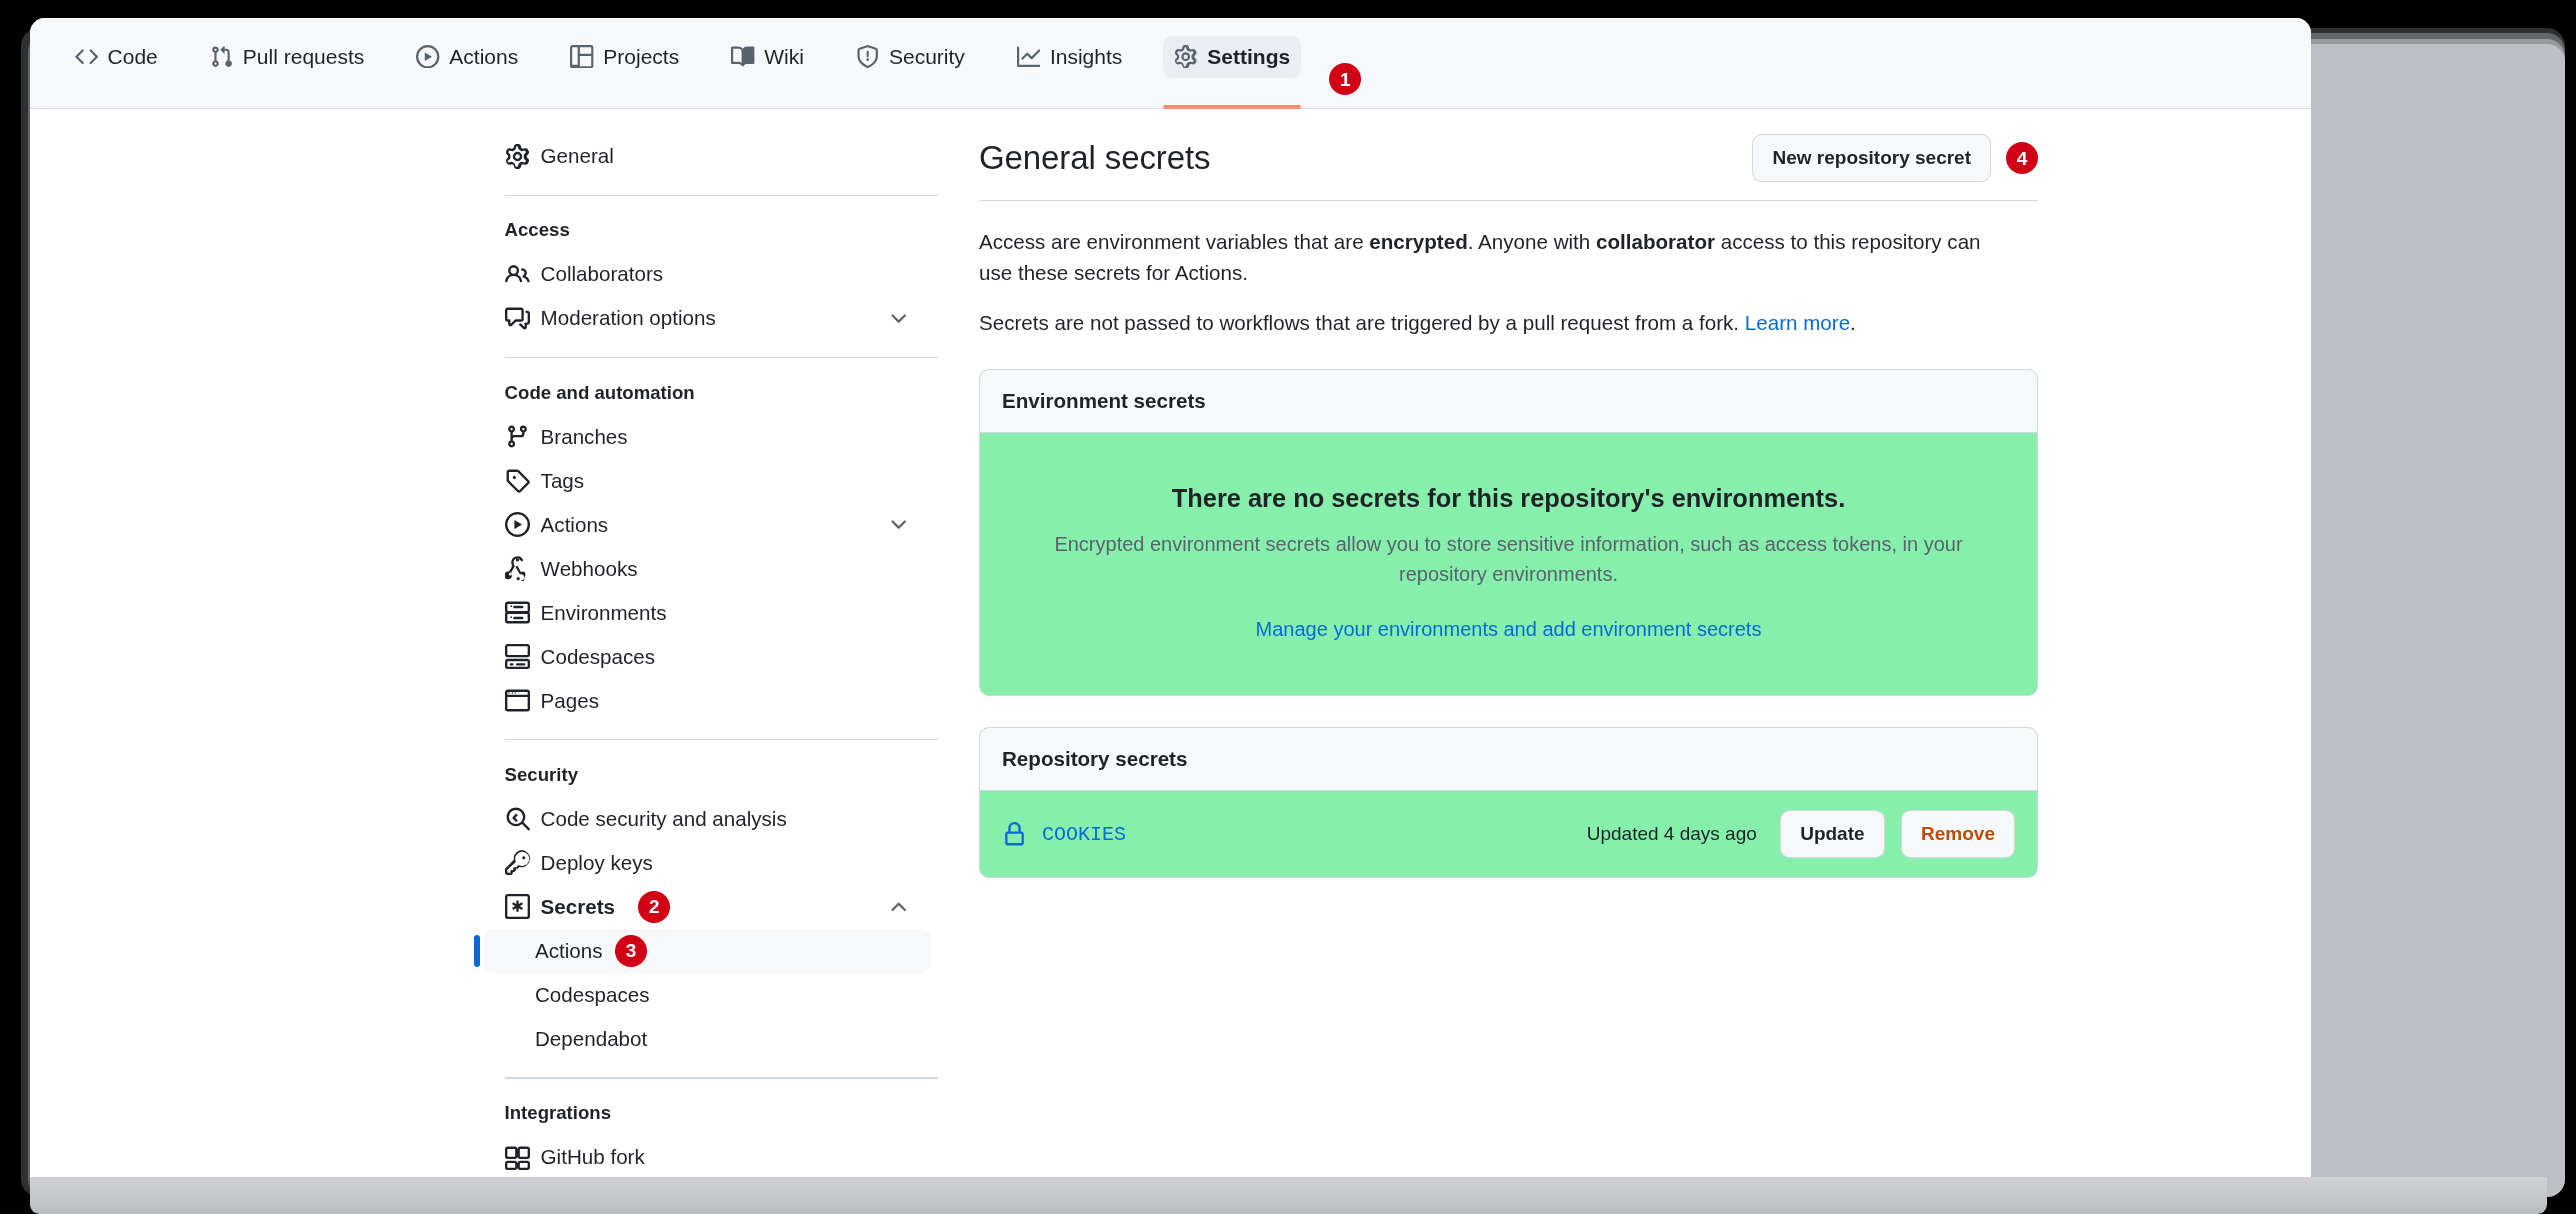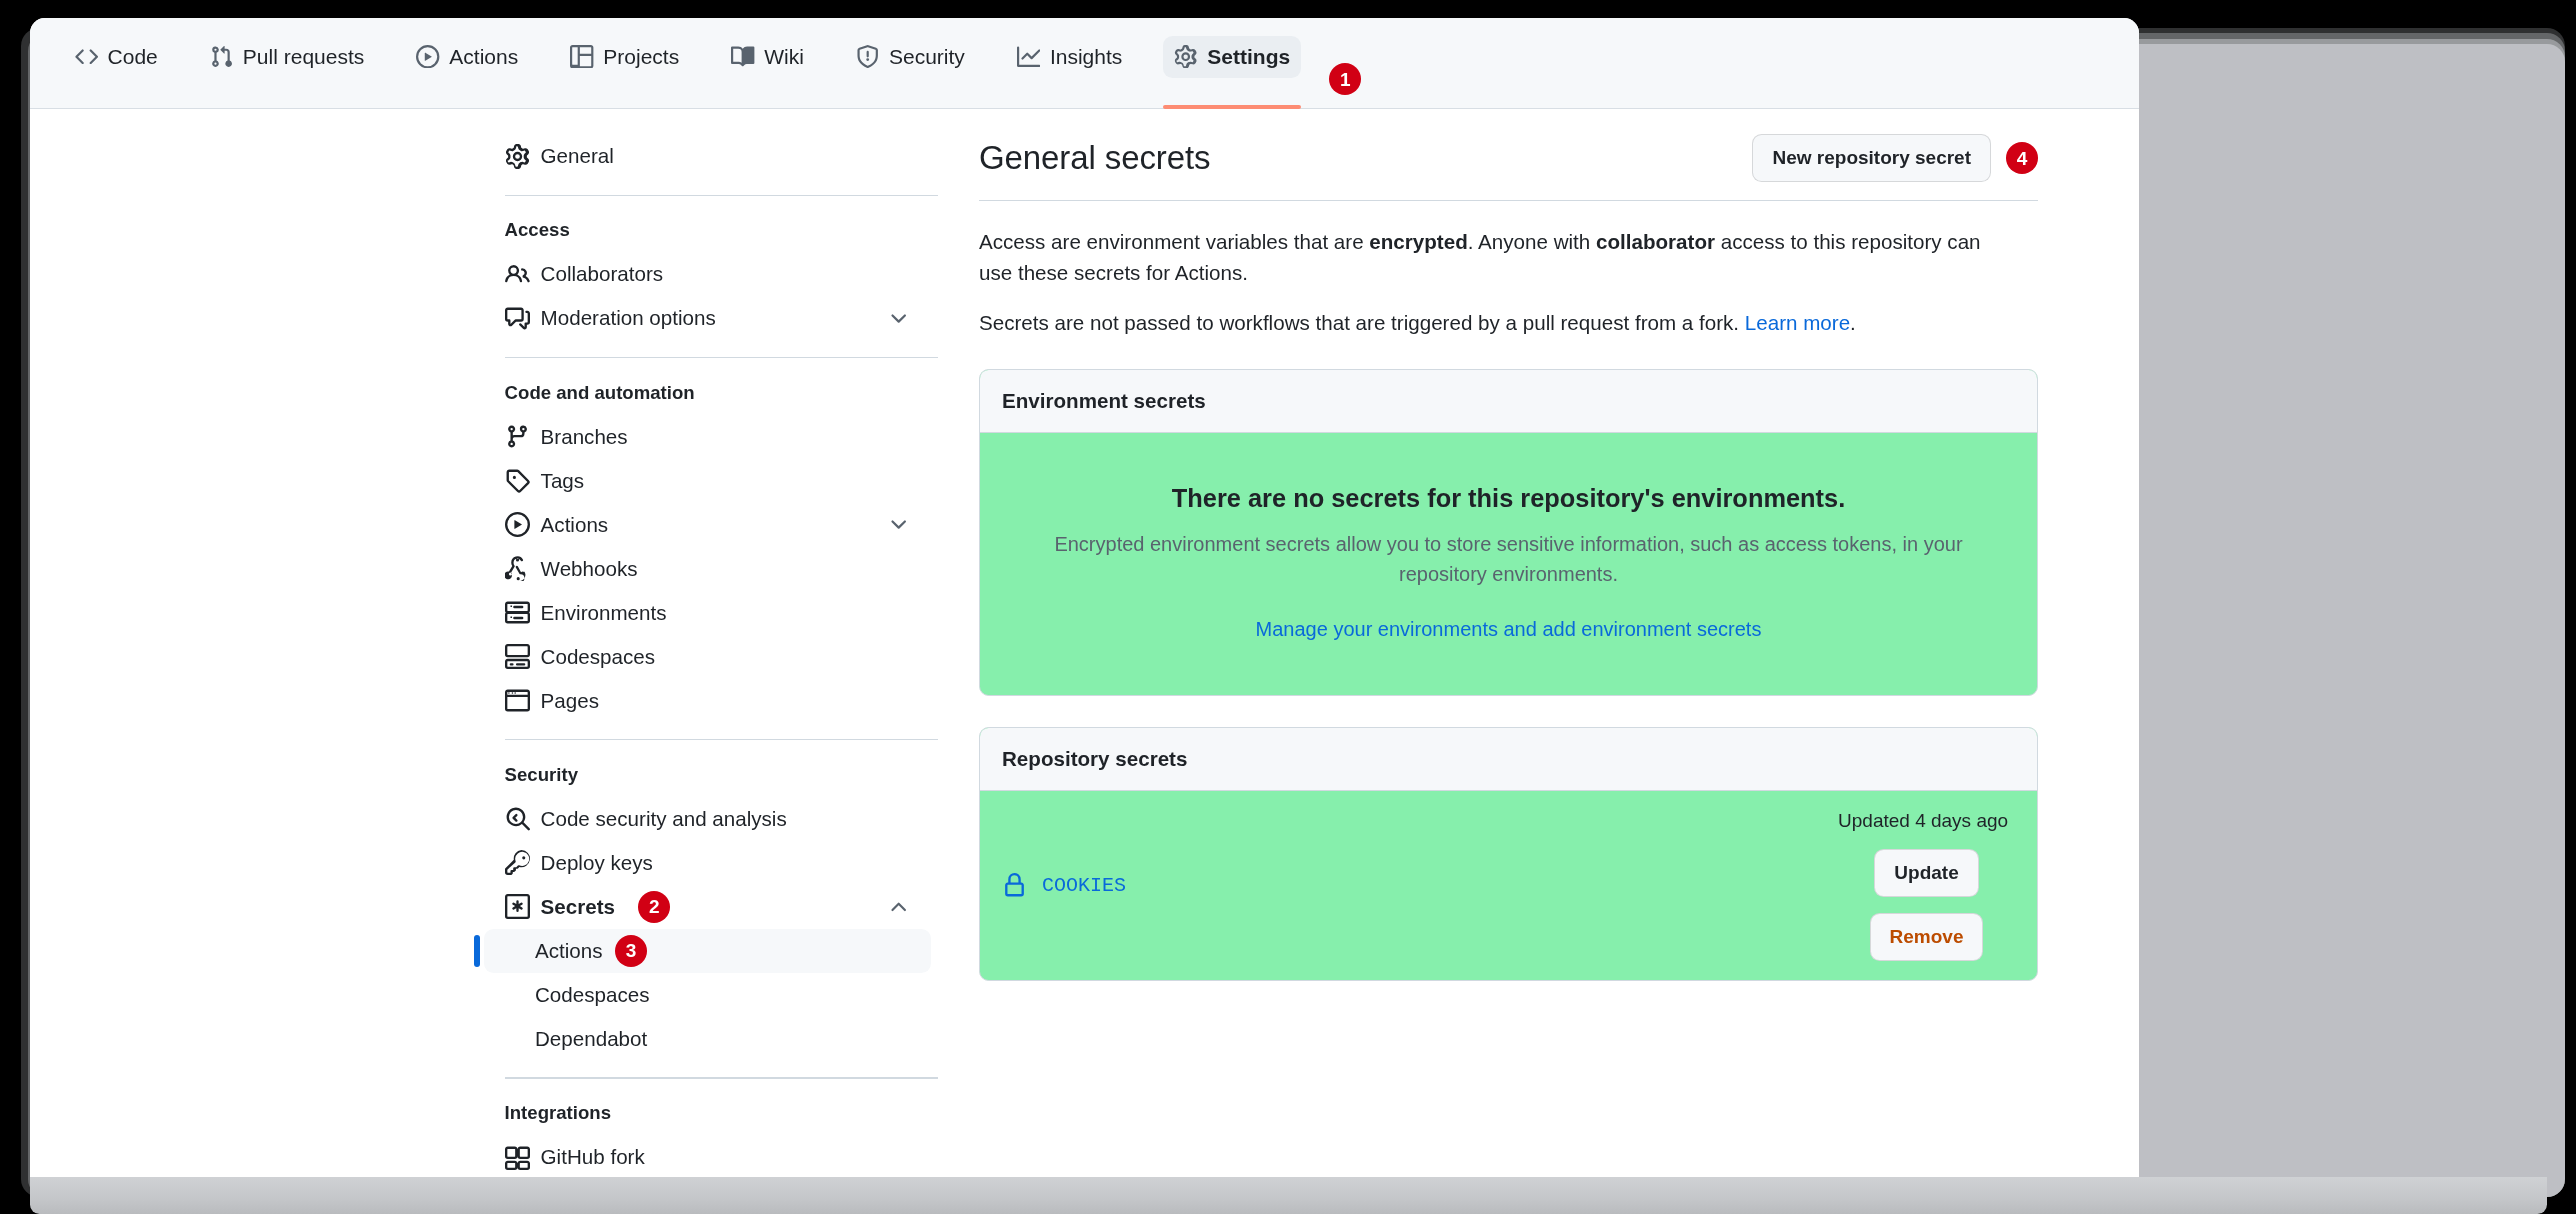--- a/index.html
+++ b/index.html
@@ -21,21 +21,21 @@
     border-radius: 18px;
   }
   .sl1 { left: 20.6px; top: 27.5px; width: 2544px; height: 1169px; opacity: .22; }
   .sl2 { left: 27.5px; top: 33px; width: 2537px; height: 1164px; opacity: .32; }
   .sl3 { left: 36px; top: 39px; width: 2529px; height: 1158px; opacity: .45; }
   .sl4 { left: 44px; top: 44px; width: 2521px; height: 1153px; opacity: .60; }
 
   .window {
     position: absolute;
     left: 30px; top: 18px;
-    width: 2109px; height: 1177px;
+    width: 2281px; height: 1177px;
     background: #ffffff;
     border-radius: 15px;
     overflow: hidden;
   }
   .window-bottom-strip {
     position: absolute;
     left: 30px; top: 1177px;
     width: 2517px; height: 37px;
     background: linear-gradient(180deg,#cfd1d4 0%, #c4c6c9 60%, #b9bbbe 100%);
     border-bottom-left-radius: 9.6px;
@@ -233,21 +233,21 @@
   .sr-left { display: flex; align-items: center; gap: 15px; }
   .lock-ico { width: 25px; height: 25px; color: #0969da; flex: none; }
   .lock-ico svg { width: 25px; height: 25px; display: block; fill: currentColor; }
   .secret-name {
     font-family: "Liberation Mono", monospace;
     font-size: 20px;
     color: #0969da;
     text-decoration: none;
     cursor: pointer;
   }
-  .sr-right { margin-left: auto; display: flex; align-items: center; gap: 16.5px; flex-direction: column; }
+  .sr-right { margin-left: auto; display: flex; align-items: center; gap: 16.5px; }
   .sr-updated { font-size: 19px; color: #1f2328; margin-right: 6.9px; }
 </style>
 </head>
 <body>
 
 <div class="desktop">
   <div class="shadow-layer sl1"></div>
   <div class="shadow-layer sl2"></div>
   <div class="shadow-layer sl3"></div>
   <div class="shadow-layer sl4"></div>

